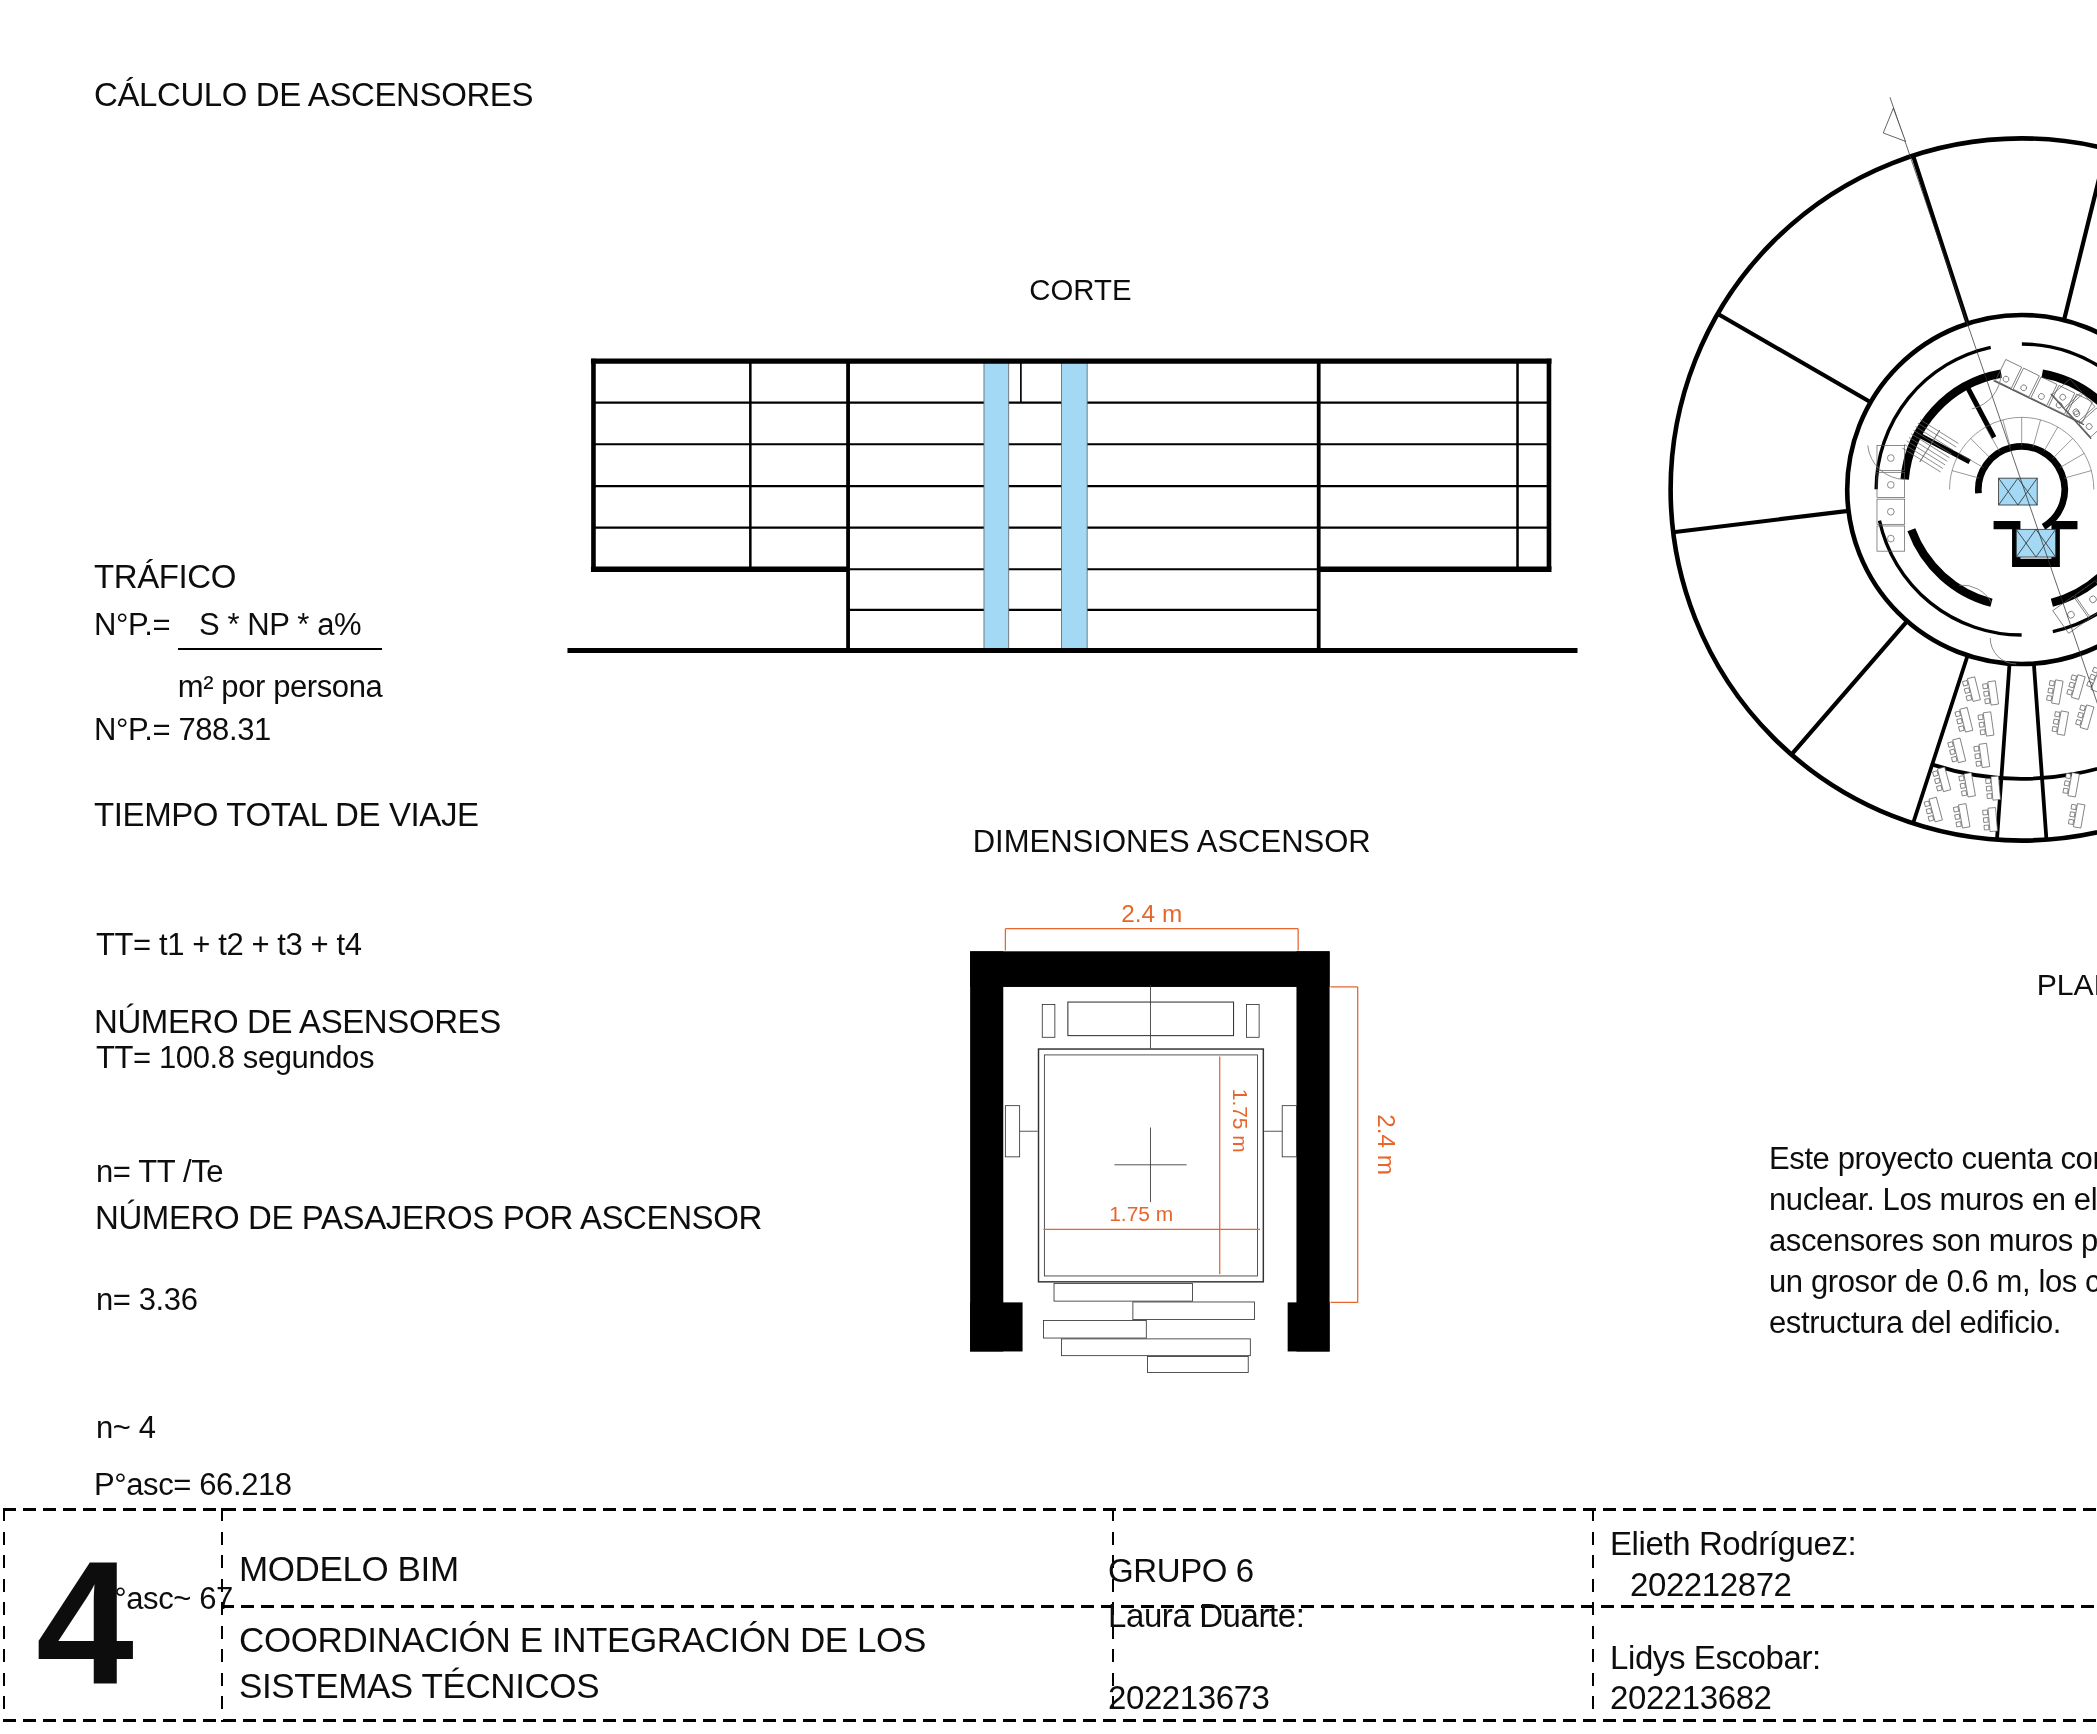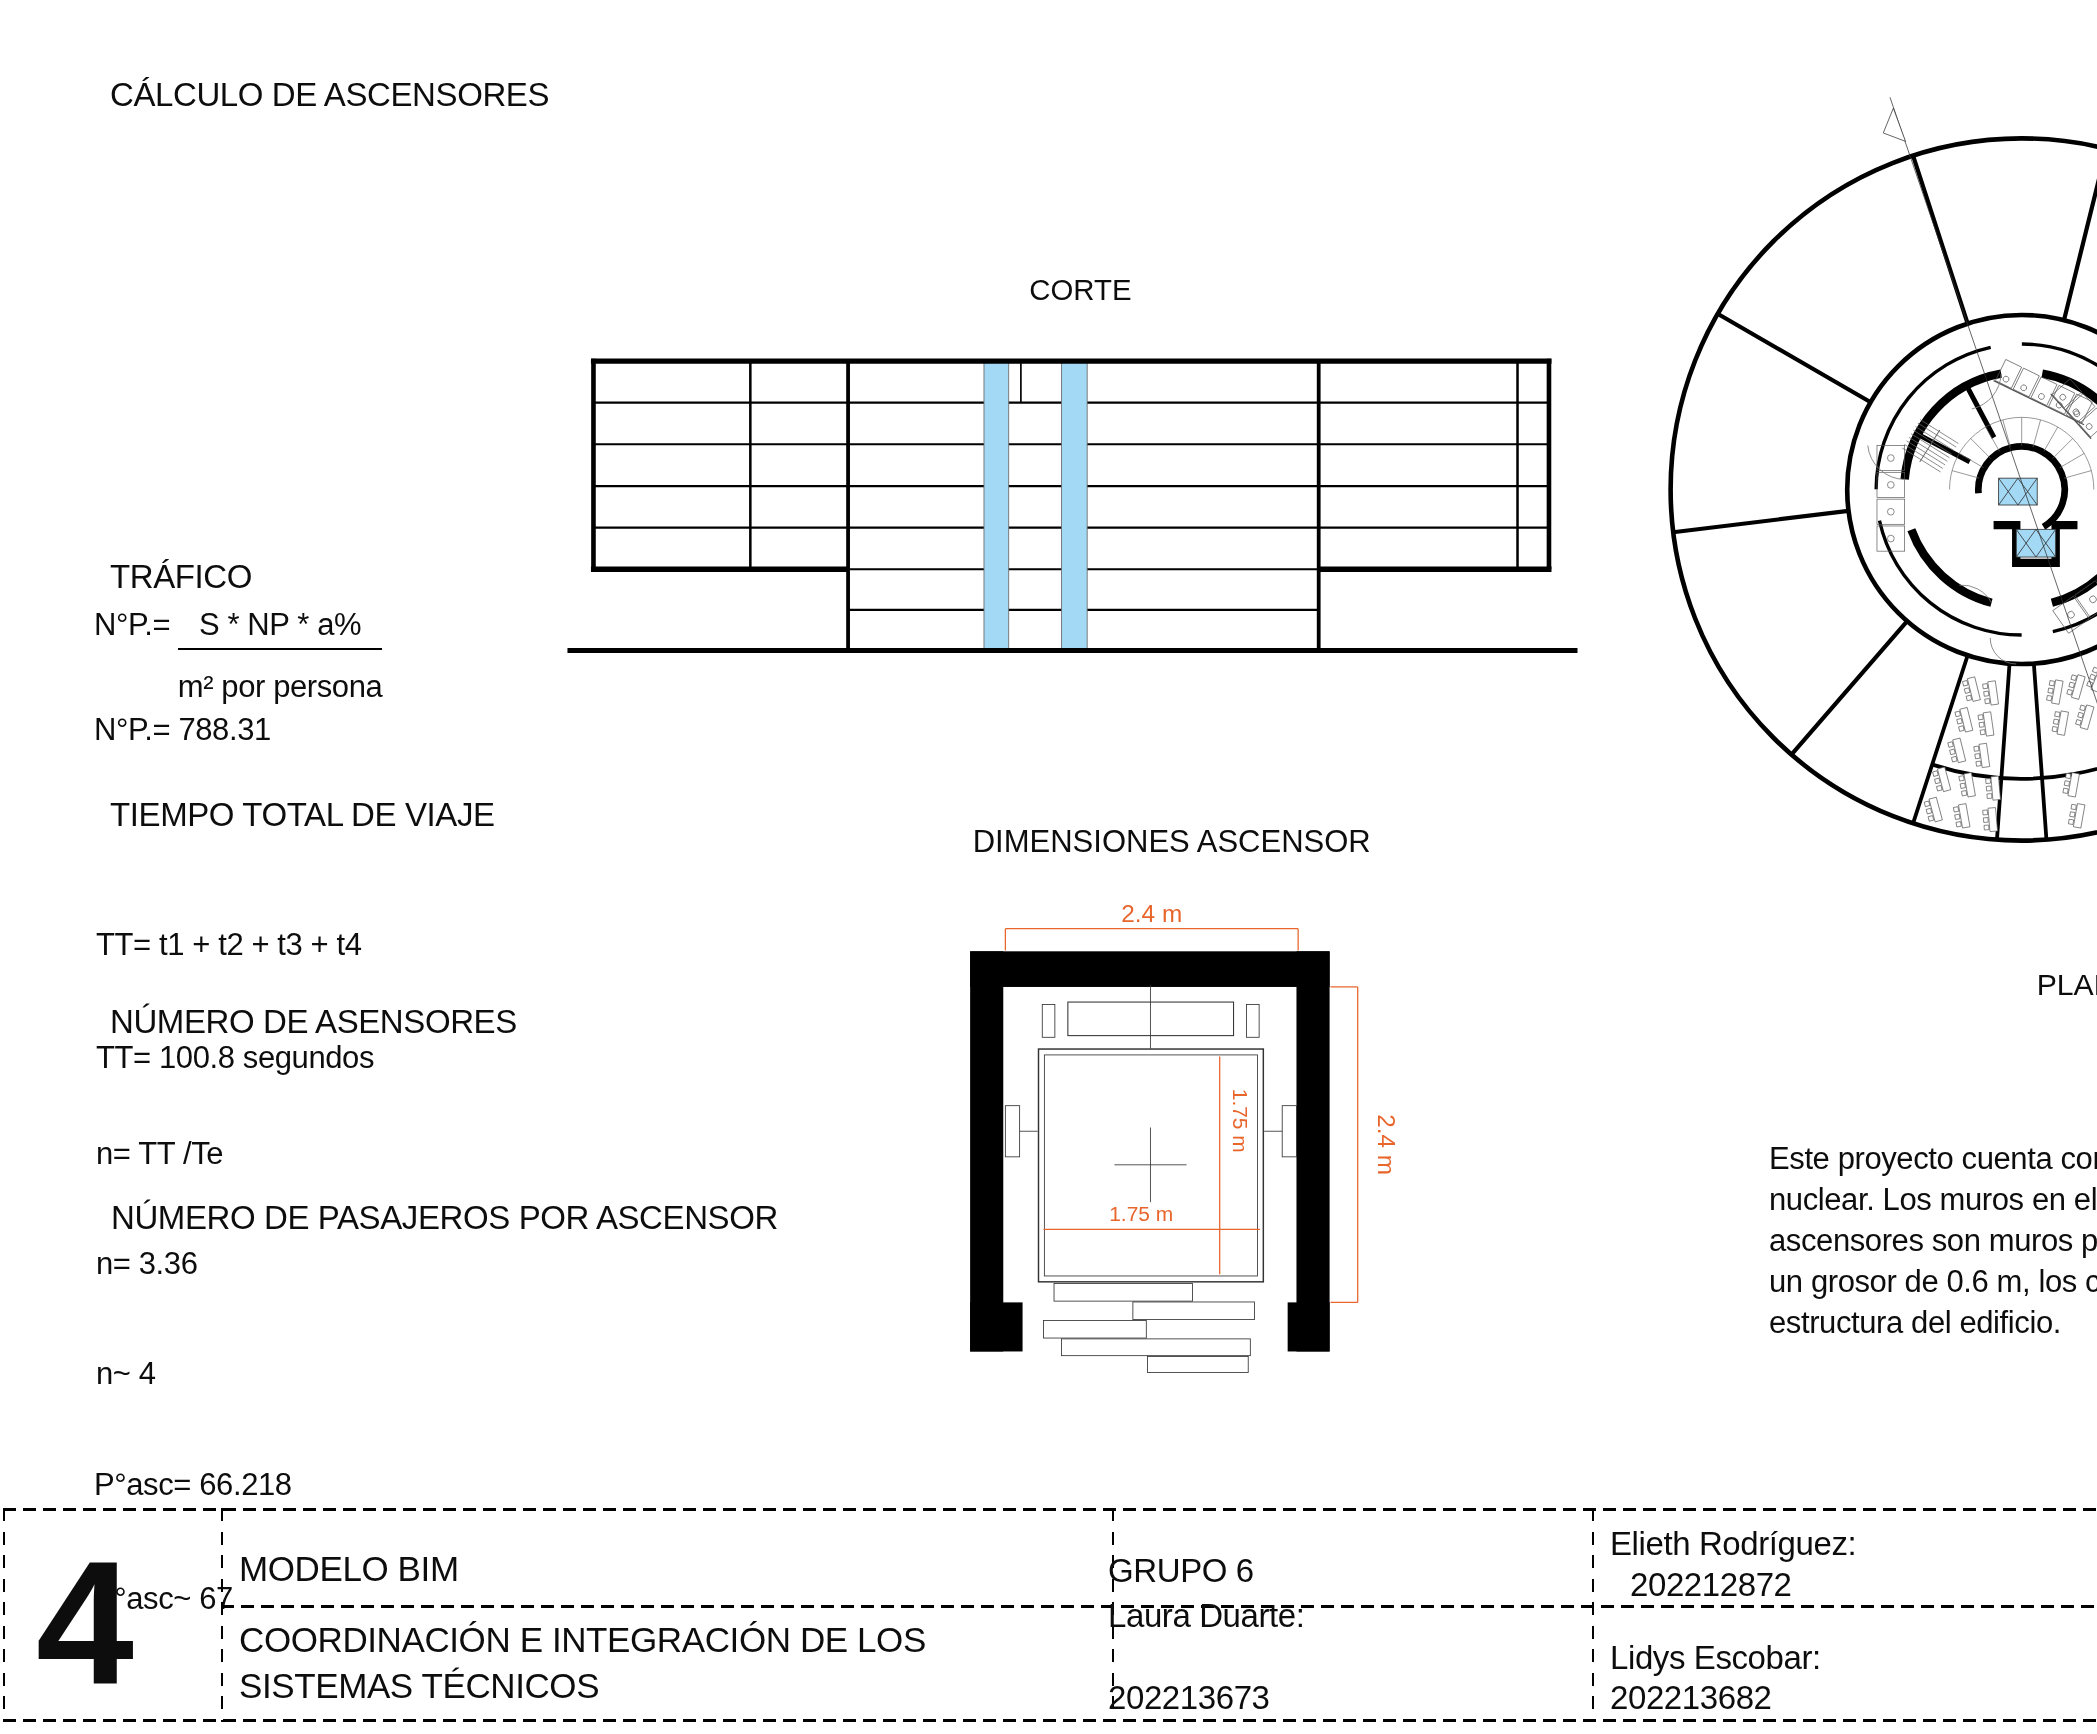--- a/index.html
+++ b/index.html
@@ -1,24 +1,24 @@
 <!DOCTYPE html>
 <html style="font-size:6.7px"><head>
 <meta charset="utf-8">
 <style>
   html,body{margin:0;padding:0;background:#ffffff;}
   .page{position:relative;width:2478px;height:1734px;background:#fff;
         font-family:"Liberation Sans",sans-serif;color:#0d0d0d;overflow:hidden;}
   .abs{position:absolute;}
   .t{white-space:pre;letter-spacing:-0.4px;}
-  .h{font-size:33px;margin-left:16px;}
+  .h{font-size:33px;}
   .b{font-size:31px;}
   .lines107 div{line-height:45px;}
   .lines98 div{line-height:41px;}
-  .lines90 div{line-height:38px;}
+  .lines90 div{line-height:38px;margin-top:18px;}
   .lines99 div{line-height:42px;}
   .formula{display:flex;align-items:flex-start;font-size:31px;gap:7.6px;letter-spacing:-0.4px;}
   .frac{display:inline-flex;flex-direction:column;text-align:center;}
   .num{display:block;padding:0 11px 5px 11px;border-bottom:2.1px solid #000;line-height:36px;}
   .den{display:block;padding-top:19px;line-height:36px;}
   .lhs{line-height:36px;}
   .para{font-size:31px;line-height:41px;letter-spacing:-0.4px;white-space:pre-line;}
   
   .dash-h{height:2.9px;background:repeating-linear-gradient(90deg,#000 0 12.6px,transparent 12.6px 20px);}
   .dash-h.mid{height:2.5px;}

